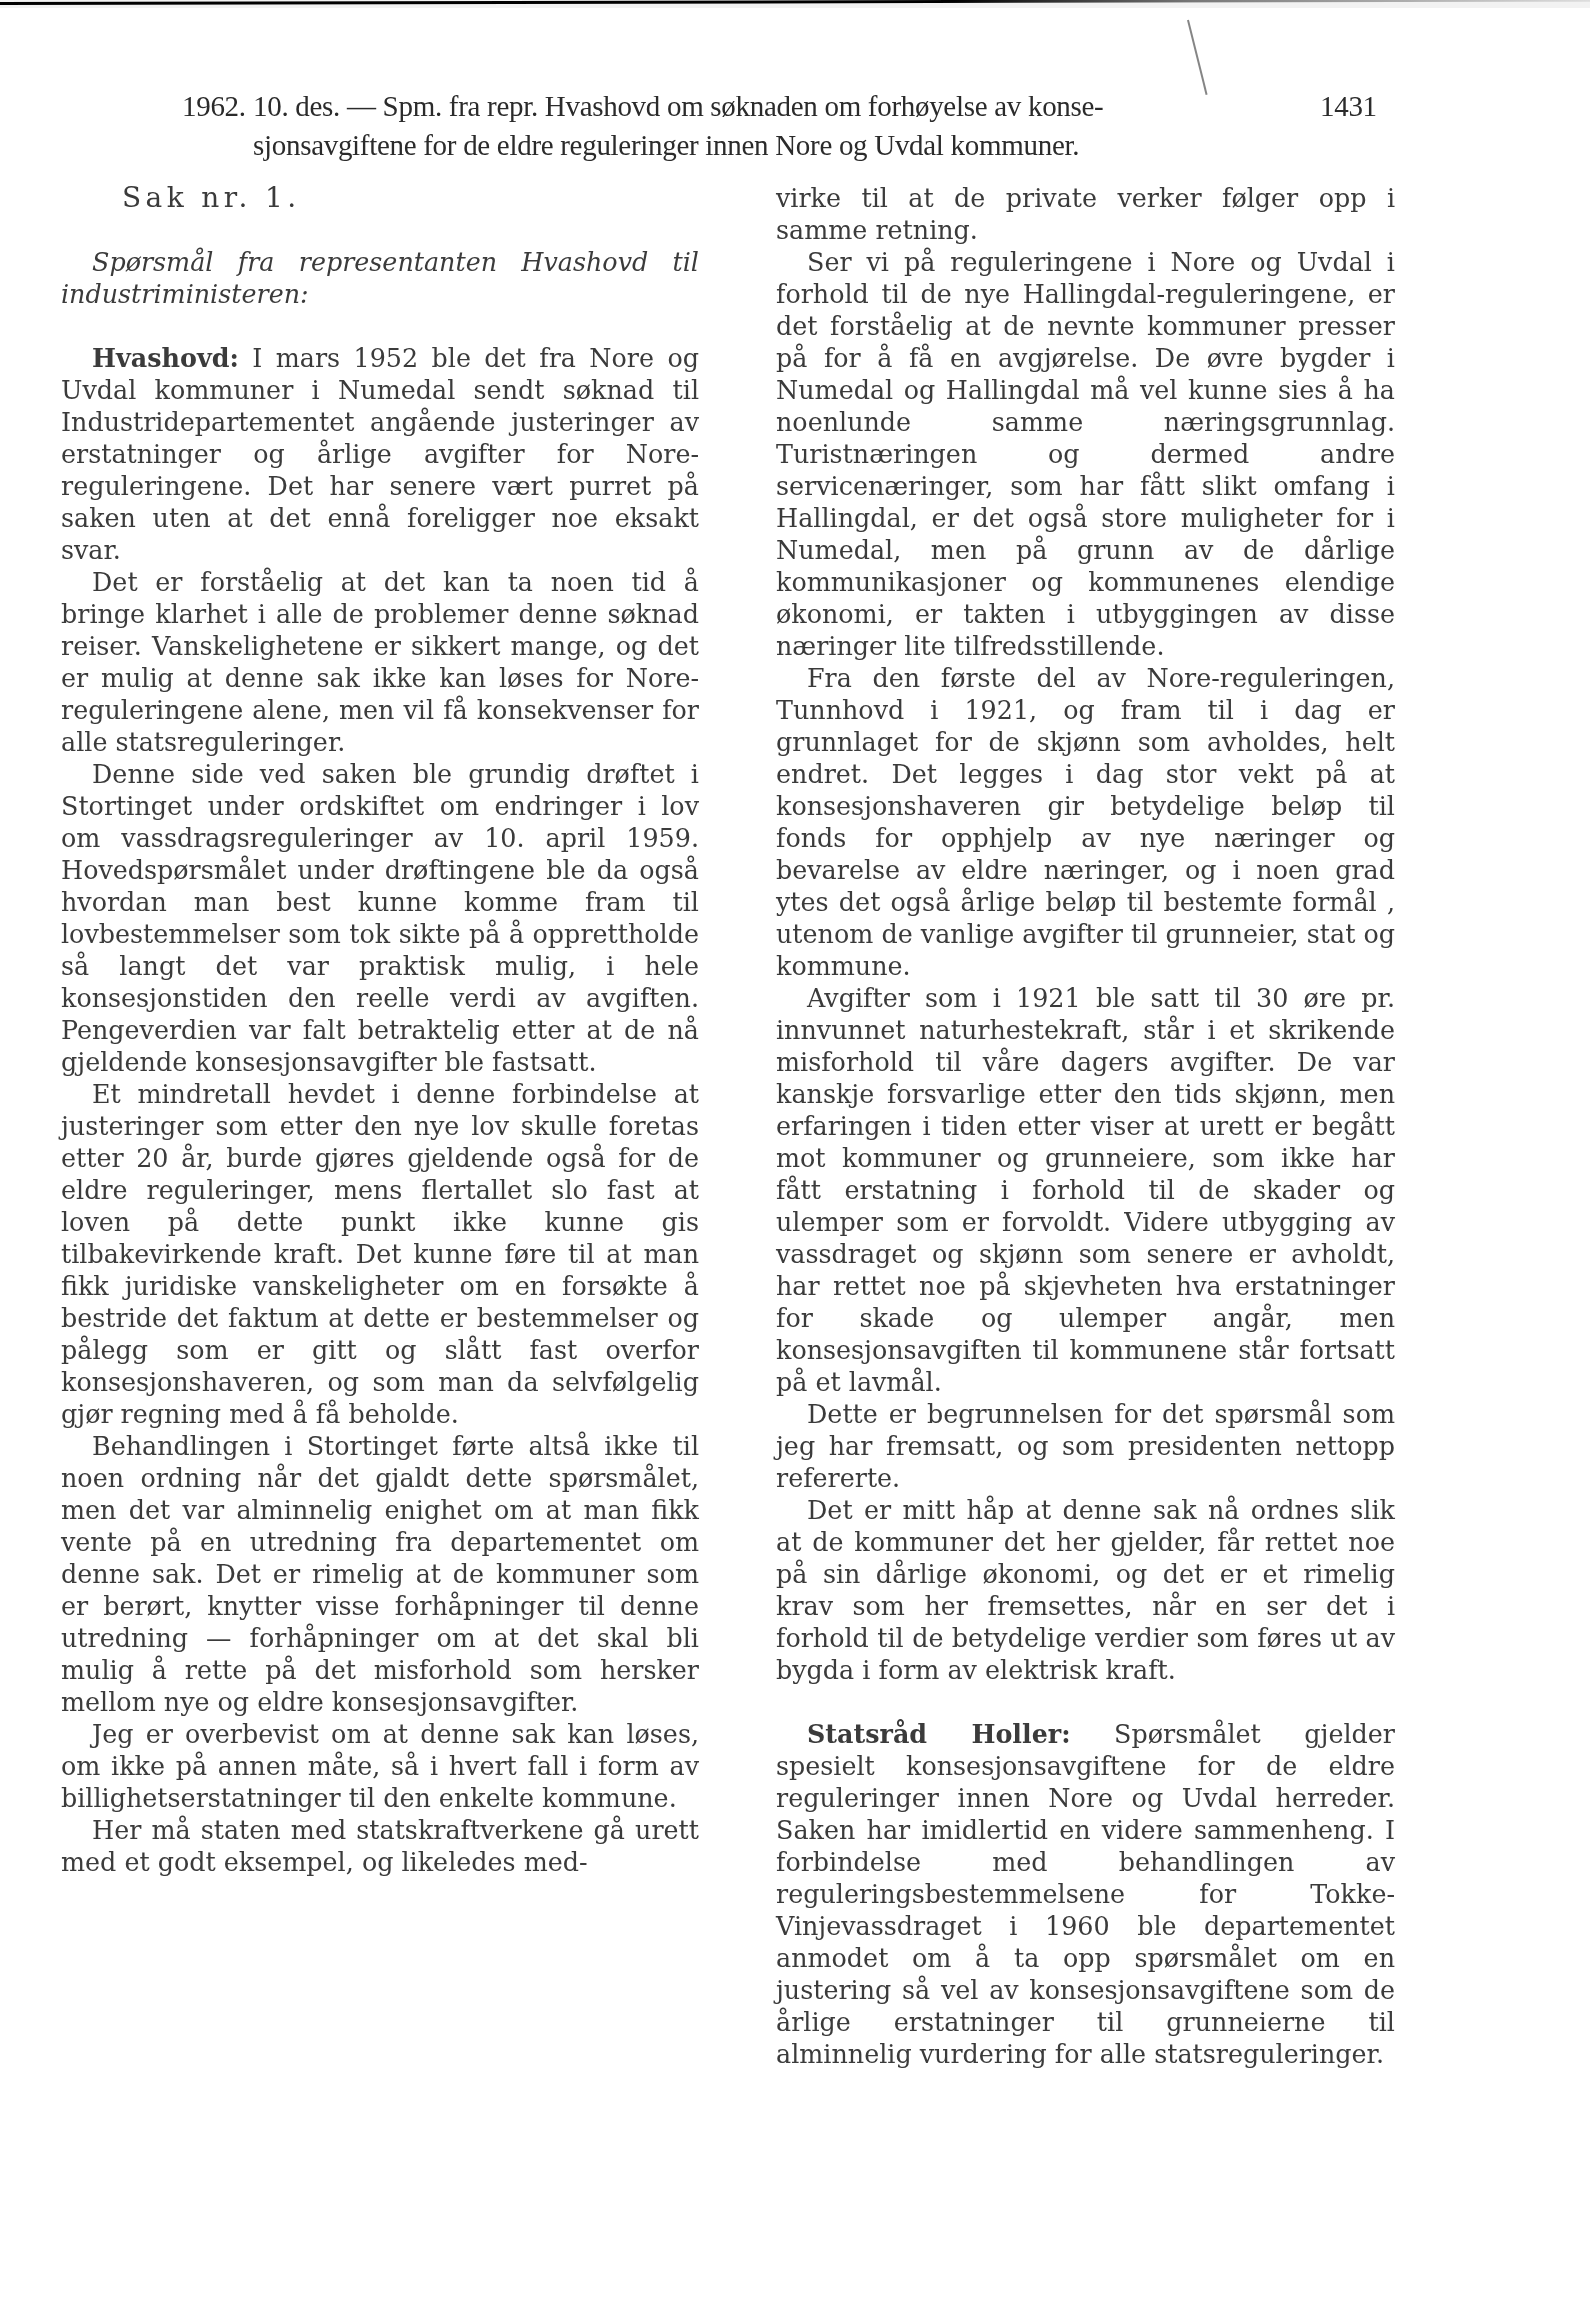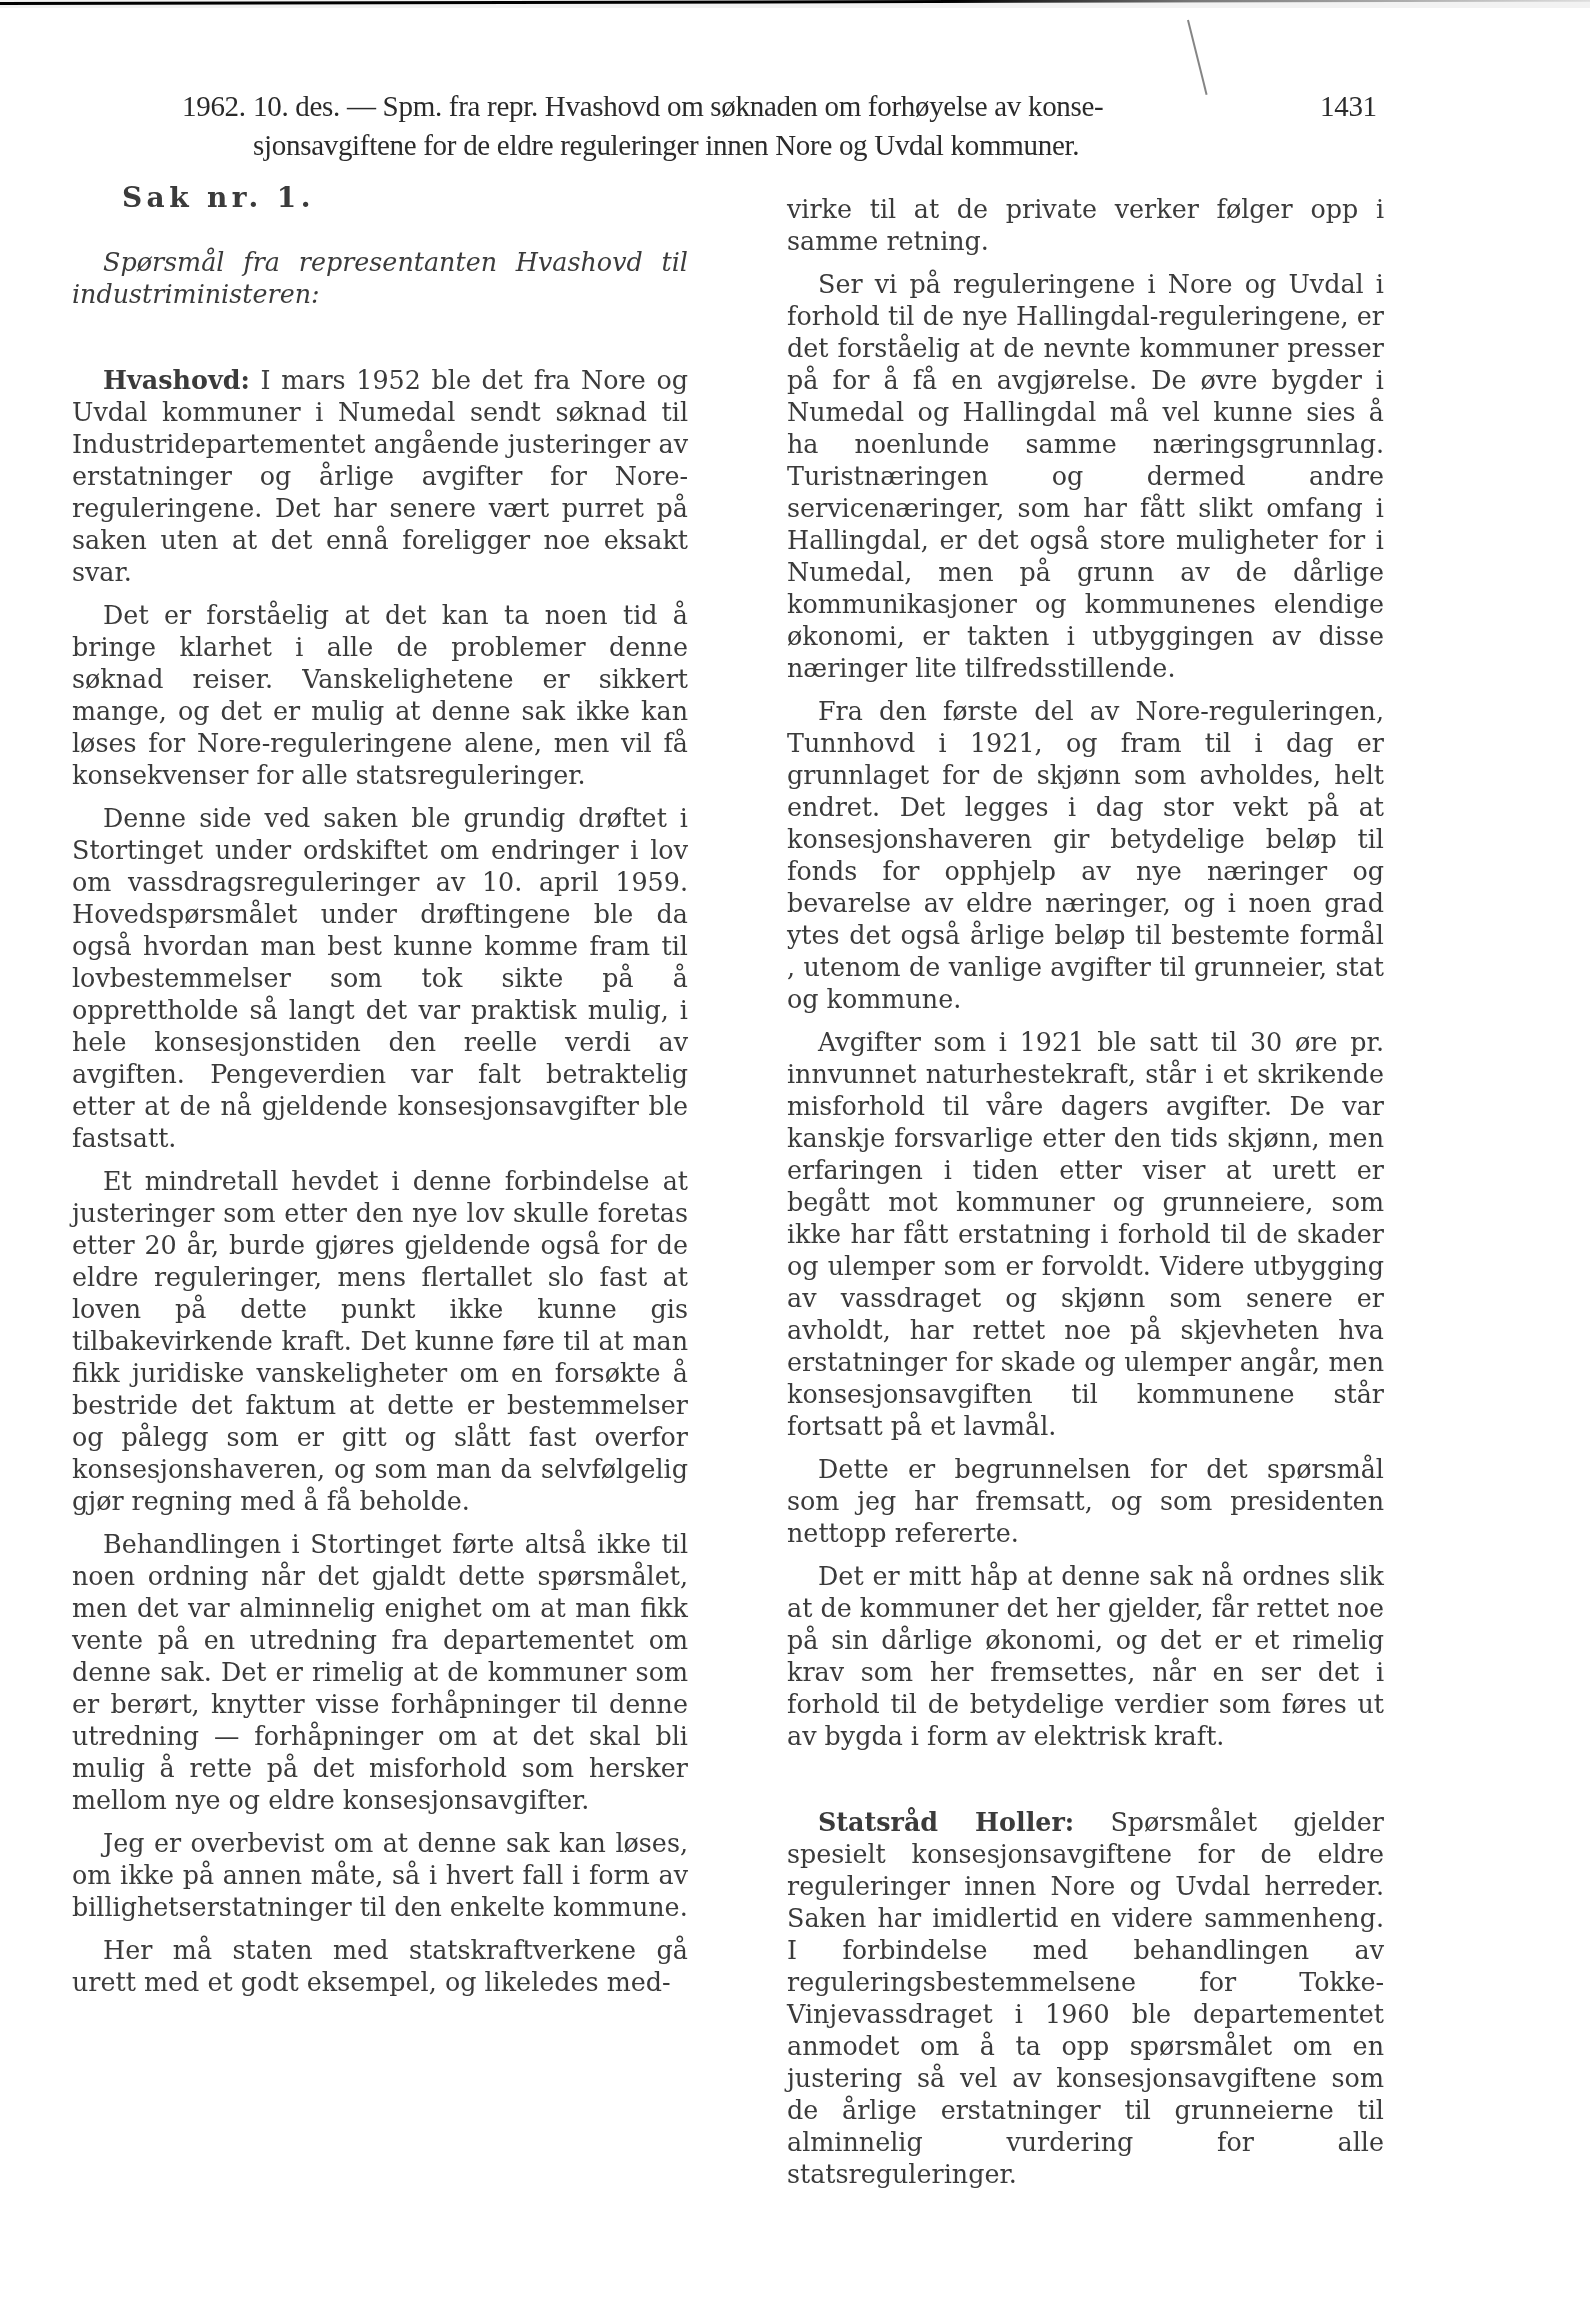--- a/index.html
+++ b/index.html
@@ -14,23 +14,23 @@
   .header { position: absolute; top: 88px; left: 182px; width: 1215px;
             font-family: "Liberation Serif", "DejaVu Serif", serif; font-size: 29px; line-height: 36px;
             color: #2b2b2b; letter-spacing: -0.3px; }
   .header .year { position: absolute; left: 0; top: 0; }
   .header .l1 { position: absolute; left: 71px; top: 0; }
   .header .l2 { position: absolute; left: 71px; top: 39px; }
   .header .pageno { position: absolute; left: 1138px; top: 0; }
   .col { position: absolute; top: 182px; font-size: 25.4px; line-height: 32px; color: #3b3b3b; }
   .col.left { left: 61px; width: 638px; }
   .col.right { left: 776px; width: 619px; }
-  .col p { margin: 11px; text-align: justify; hyphens: none; }
+  .col p { margin: 0; text-align: justify; hyphens: none; }
   .col p.indent { text-indent: 31px; }
-  .sak { font-size: 28px; letter-spacing: 4.4px; margin: 0 0 32px 61px !important; text-indent: 0 !important; text-align: left !important; line-height: 32px; font-weight: bold; }
+  .sak { font-size: 28px; letter-spacing: 4.4px; margin: 0 0 32px 61px !important; text-indent: 0 !important; text-align: left !important; line-height: 32px; }
   .q-intro, .q-text { font-style: italic; }
   .speaker { font-weight: bold; }
   .gap { height: 32px; }
 </style>
 </head>
 <body>
 
 <div class="topbar"></div>
 <div class="topline"></div>
 <div class="scanmark"></div>

